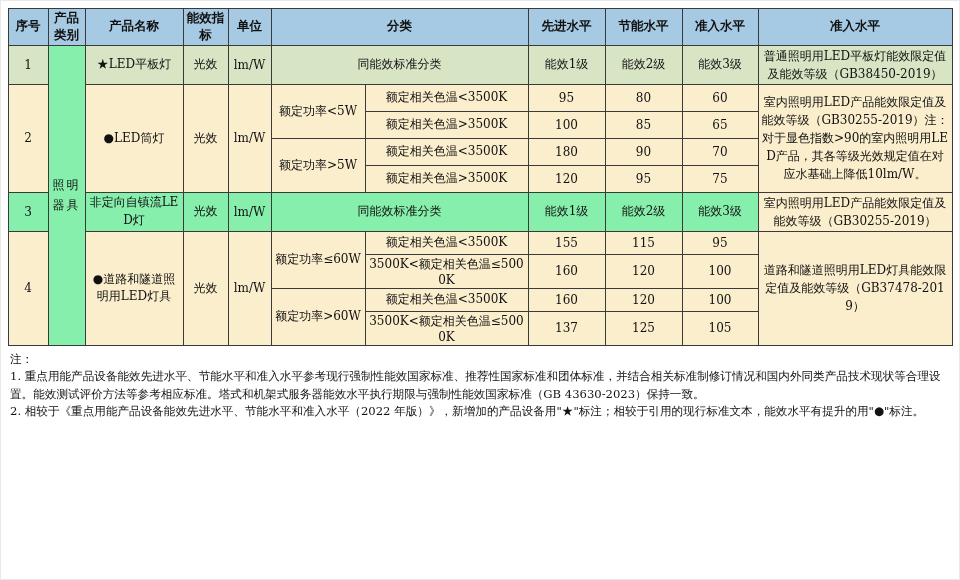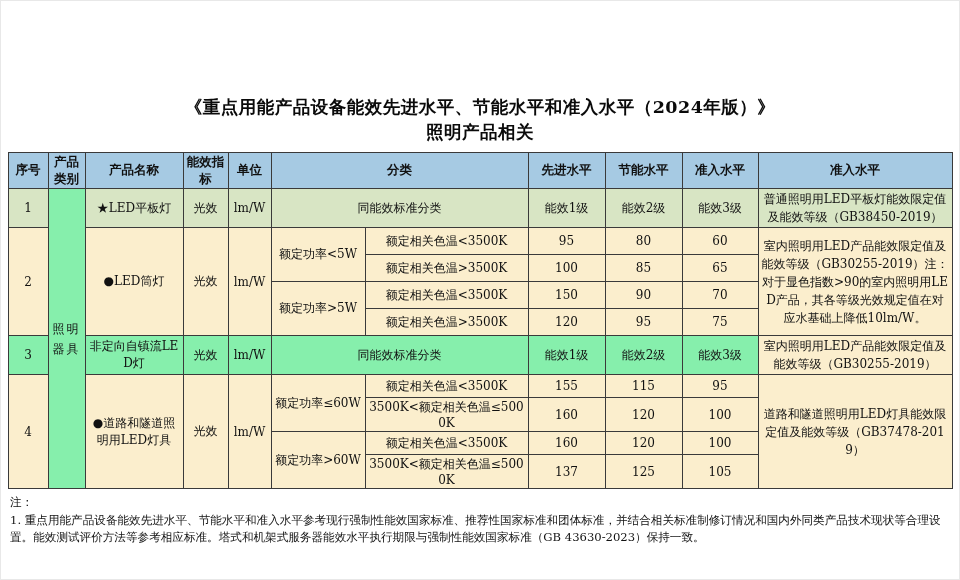--- a/index.html
+++ b/index.html
@@ -25,24 +25,20 @@
   td.cat{letter-spacing:2px;line-height:1.7;padding:0 6px;}
   td.pname{font-size:12.3px;line-height:1.45;}
   .notes{margin:5px 9px 0 9px;font-size:11.6px;line-height:1.5;color:#131313;}
   .notes div{text-align:left;}
 </style>
 </head>
 <body>
 
 <div class="page">
 
-  <div class="title-block">
-    <div class="title-line">《重点用能产品设备能效先进水平、节能水平和准入水平（2024年版）》</div>
-    <div class="title-line">照明产品相关</div>
-  </div>
 
   <table class="eff">
     <colgroup>
       <col style="width:40px">
         <col style="width:37px">
         <col style="width:98px">
       <col style="width:45px">
         <col style="width:43px">
         <col style="width:94px">
       <col style="width:163px">
@@ -94,21 +90,21 @@
       </tr>
       <tr style="height:27px">
         <td class="bg-cream">额定相关色温&gt;3500K</td>
         <td class="bg-cream">100</td>
         <td class="bg-cream">85</td>
         <td class="bg-cream">65</td>
       </tr>
       <tr style="height:27px">
         <td class="bg-cream" rowspan="2">额定功率&gt;5W</td>
         <td class="bg-cream">额定相关色温&lt;3500K</td>
-        <td class="bg-cream">150</td>
+        <td class="bg-cream">180</td>
         <td class="bg-cream">90</td>
         <td class="bg-cream">70</td>
       </tr>
       <tr style="height:27px">
         <td class="bg-cream">额定相关色温&gt;3500K</td>
         <td class="bg-cream">120</td>
         <td class="bg-cream">95</td>
         <td class="bg-cream">75</td>
       </tr>
 
@@ -154,15 +150,16 @@
         <td class="bg-cream">137</td>
         <td class="bg-cream">125</td>
         <td class="bg-cream">105</td>
       </tr>
     </tbody>
   </table>
 
   <div class="notes">
     <div>注：</div>
     <div>1. 重点用能产品设备能效先进水平、节能水平和准入水平参考现行强制性能效国家标准、推荐性国家标准和团体标准，并结合相关标准制修订情况和国内外同类产品技术现状等合理设置。能效测试评价方法等参考相应标准。塔式和机架式服务器能效水平执行期限与强制性能效国家标准（GB 43630-2023）保持一致。</div>
+    <div>2. 相较于《重点用能产品设备能效先进水平、节能水平和准入水平（2022 年版）》，新增加的产品设备用"★"标注；相较于引用的现行标准文本，能效水平有提升的用"●"标注。</div>
   </div>
 
 </div>
 
 </body></html>

